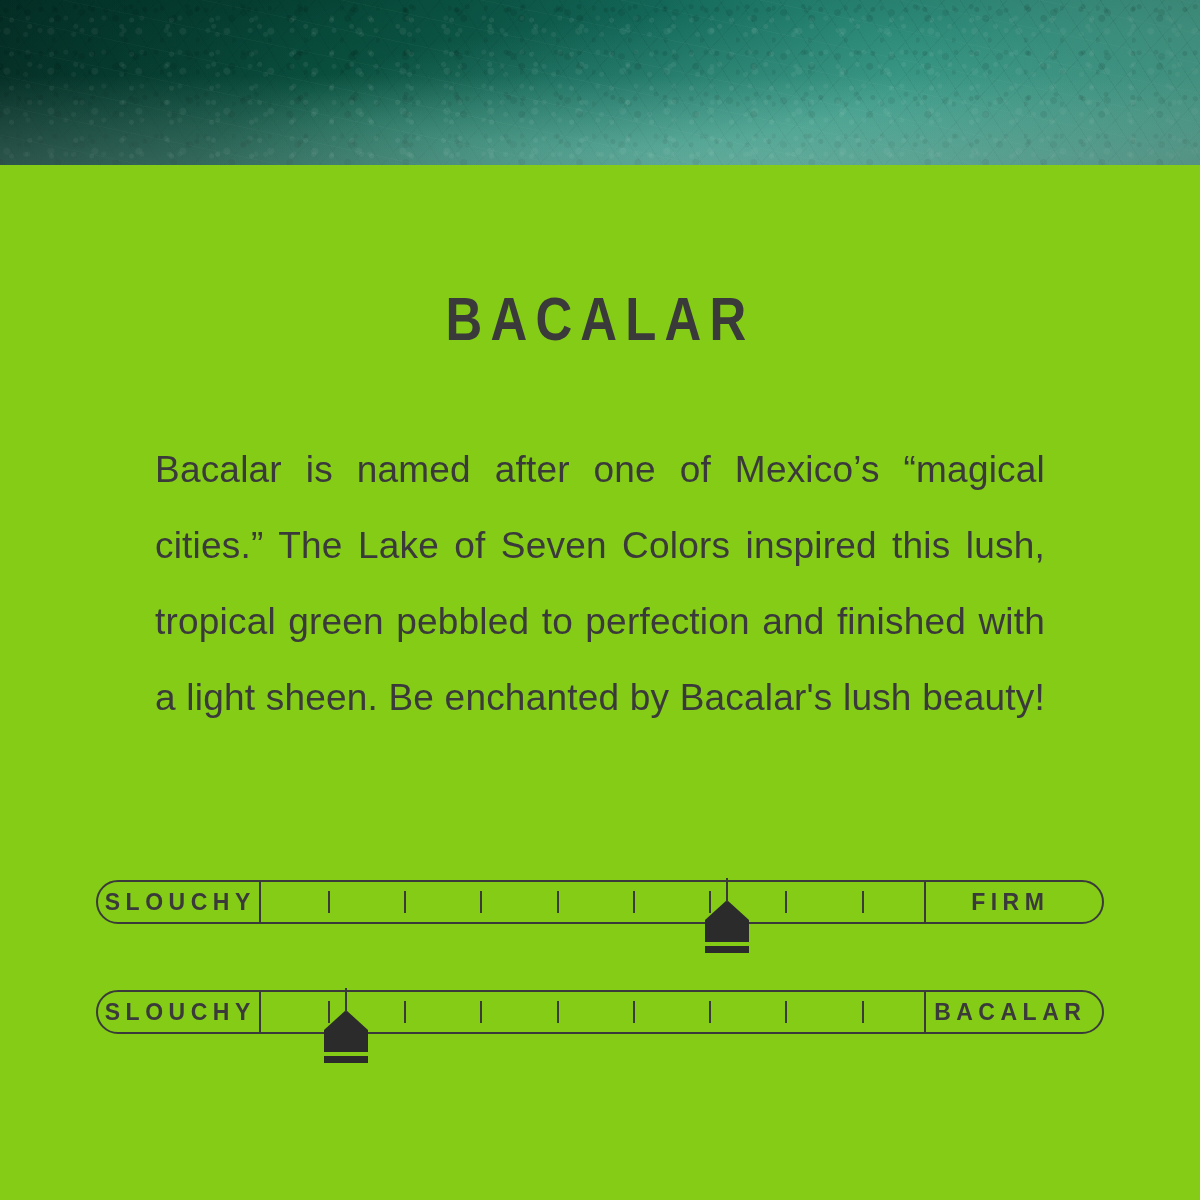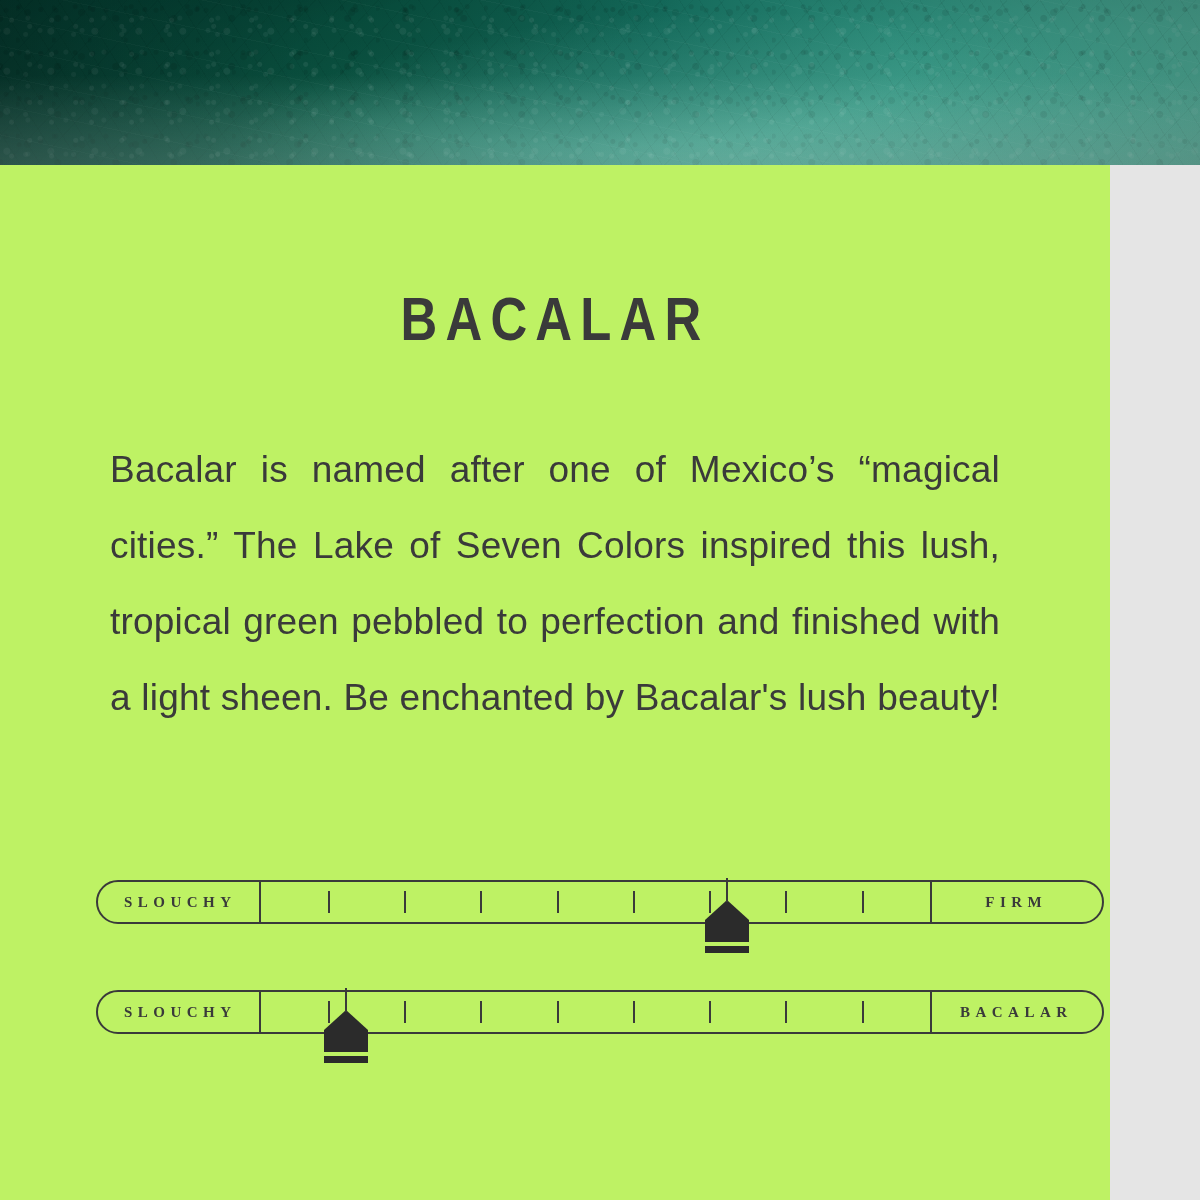--- a/index.html
+++ b/index.html
@@ -8,23 +8,23 @@
   }
   body {
     width: 1200px;
     height: 1200px;
     background: #e5e5e5;
     font-family: "Liberation Sans", sans-serif;
     overflow: hidden;
   }
   .page {
     position: relative;
-    width: 1110px;
+    width: 1200px;
     height: 1200px;
-    background: #bef264;
+    background: #84cc16;
   }
 
   
   .hero {
     position: relative;
     width: 1200px;
     height: 165px;
     overflow: hidden;
     background:
       radial-gradient(ellipse 900px 300px at 62% 120%, rgba(110,195,175,0.55) 0%, rgba(110,195,175,0.0) 62%),
@@ -122,35 +122,34 @@
     background: transparent;
   }
   .cap {
     position: absolute;
     top: 0;
     height: 100%;
     box-sizing: border-box;
     display: flex;
     align-items: center;
     justify-content: center;
-    font-size: 15px;
+    font-size: 23px;
     font-weight: 700;
     letter-spacing: 5.5px;
     text-indent: 5.5px;
     color: #3a3a3a;
-    font-family: Liberation Serif, serif;
   }
   .cap.left {
     left: 0;
     width: 165px;
     border-right: 2px solid #3a3a3a;
     border-radius: 24px 0 0 24px;
   }
   .cap.right {
-    right: 9px;
+    right: 15px;
     width: 165px;
     border-left: 2px solid #3a3a3a;
     border-radius: 0 24px 24px 0;
     text-align: center;
   }
   .ticks {
     position: absolute;
     left: 165px;
     right: 165px;
     top: 0;

